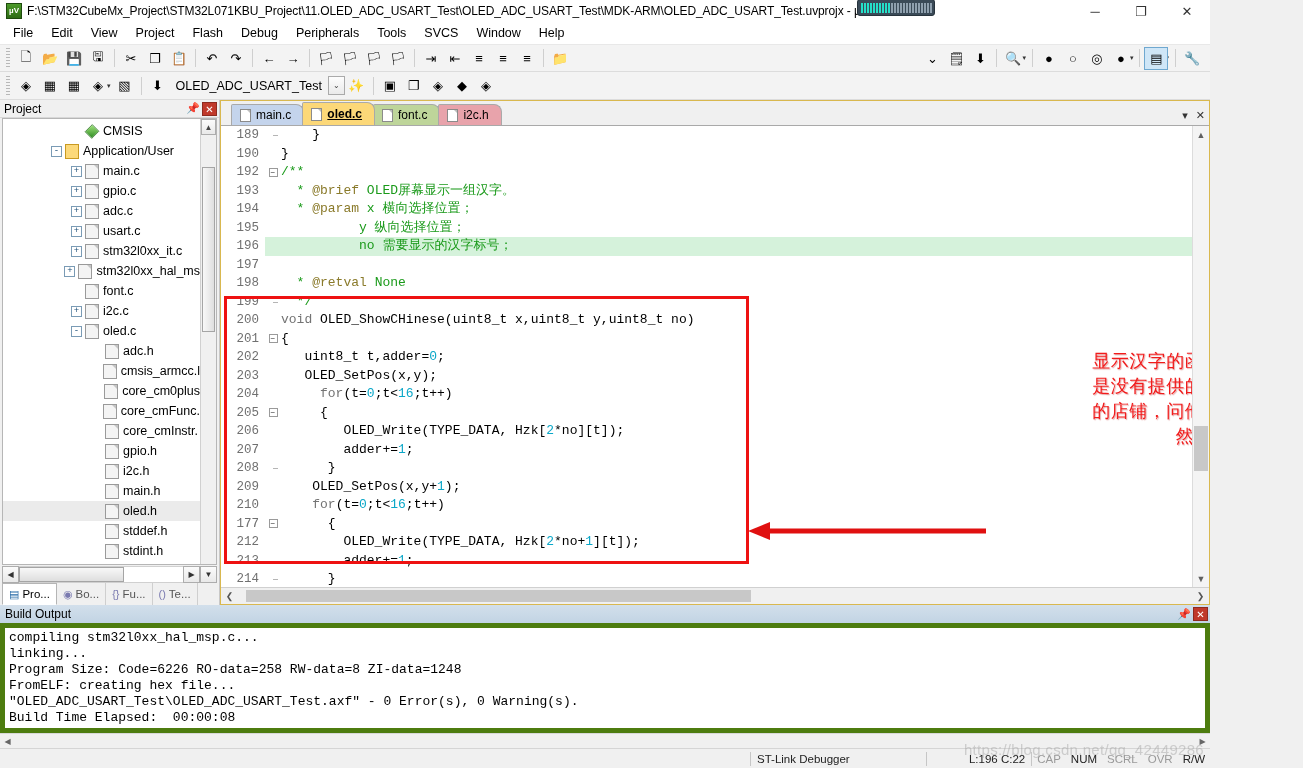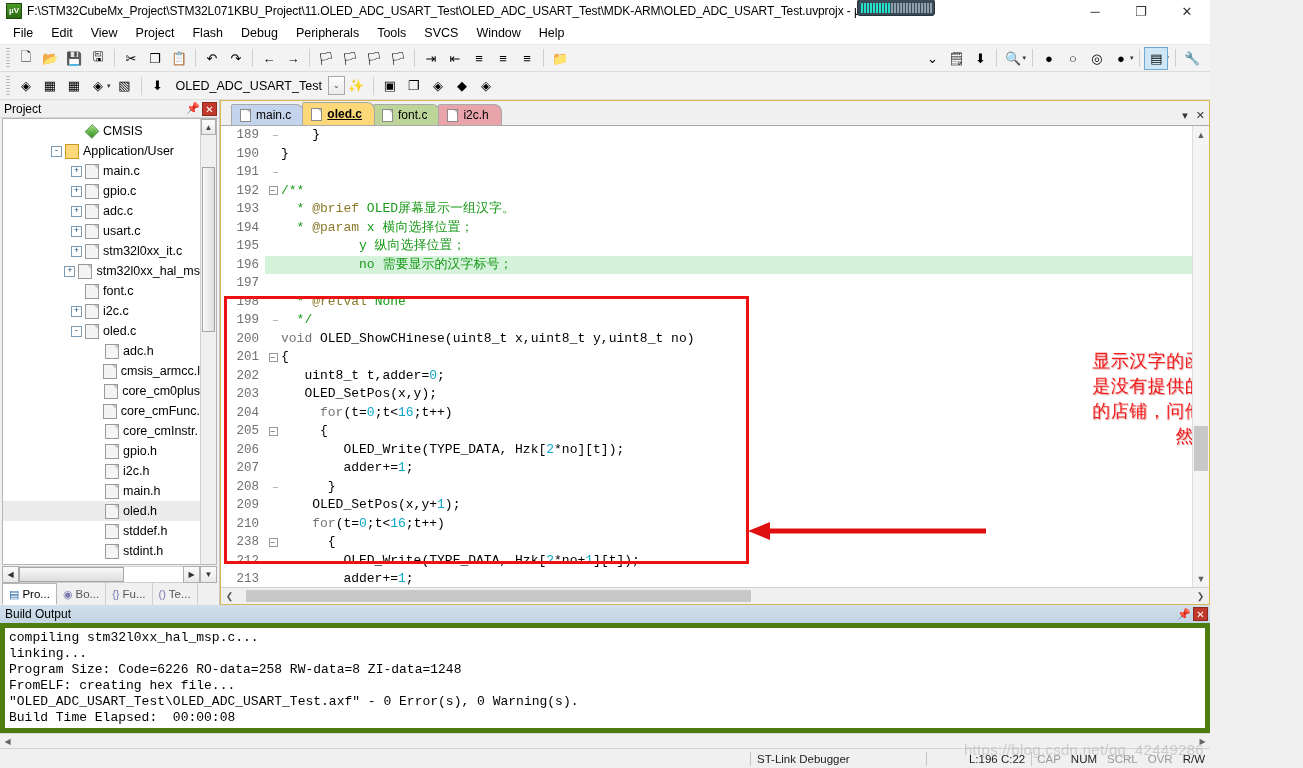--- a/index.html
+++ b/index.html
@@ -706,41 +706,40 @@
           <div class="tab-right">
           <span>▾</span>
           <span>✕</span>
         </div>
       </div>
 
       <div class="code-wrap">
         <div class="code" id="code">
             <div class="cline"><span class="gutter">189</span><span class="fold"><span class="fold-end"></span></span><span class="ctext"><span>    }</span></span></div>
             <div class="cline"><span class="gutter">190</span><span class="fold"><span class="fold-line"></span></span><span class="ctext"><span>}</span></span></div>
-            <div class="cline"><span class="gutter">191</span><span class="fold"><span class="fold-end"></span></span><span class="ctext"><span></span></span></div>
             <div class="cline"><span class="gutter">192</span><span class="fold"><span class="fold-box">−</span></span><span class="ctext"><span class="cm">/**</span></span></div>
             <div class="cline"><span class="gutter">193</span><span class="fold"><span class="fold-line"></span></span><span class="ctext"><span class="cm">  * </span><span class="cmtag">@brief</span><span class="cm"> OLED屏幕显示一组汉字。</span></span></div>
             <div class="cline"><span class="gutter">194</span><span class="fold"><span class="fold-line"></span></span><span class="ctext"><span class="cm">  * </span><span class="cmtag">@param</span><span class="cm"> x 横向选择位置；</span></span></div>
             <div class="cline"><span class="gutter">195</span><span class="fold"><span class="fold-line"></span></span><span class="ctext"><span class="cm">          y 纵向选择位置；</span></span></div>
             <div class="cline hl"><span class="gutter">196</span><span class="fold"><span class="fold-line"></span></span><span class="ctext"><span class="cm">          no 需要显示的汉字标号；</span></span></div>
             <div class="cline"><span class="gutter">197</span><span class="fold"><span class="fold-line"></span></span><span class="ctext"><span></span></span></div>
             <div class="cline"><span class="gutter">198</span><span class="fold"><span class="fold-line"></span></span><span class="ctext"><span class="cm">  * </span><span class="cmtag">@retval</span><span class="cm"> None</span></span></div>
             <div class="cline"><span class="gutter">199</span><span class="fold"><span class="fold-end"></span></span><span class="ctext"><span class="cm">  */</span></span></div>
             <div class="cline"><span class="gutter">200</span><span class="fold"></span><span class="ctext"><span class="kw">void</span><span> OLED_ShowCHinese(uint8_t x,uint8_t y,uint8_t no)</span></span></div>
             <div class="cline"><span class="gutter">201</span><span class="fold"><span class="fold-box">−</span></span><span class="ctext"><span>{</span></span></div>
             <div class="cline"><span class="gutter">202</span><span class="fold"><span class="fold-line"></span></span><span class="ctext"><span>   uint8_t t,adder=</span><span class="num">0</span><span>;</span></span></div>
             <div class="cline"><span class="gutter">203</span><span class="fold"><span class="fold-line"></span></span><span class="ctext"><span>   OLED_SetPos(x,y);</span></span></div>
             <div class="cline"><span class="gutter">204</span><span class="fold"><span class="fold-line"></span></span><span class="ctext"><span>     </span><span class="kw">for</span><span>(t=</span><span class="num">0</span><span>;t&lt;</span><span class="num">16</span><span>;t++)</span></span></div>
             <div class="cline"><span class="gutter">205</span><span class="fold"><span class="fold-box">−</span></span><span class="ctext"><span>     {</span></span></div>
             <div class="cline"><span class="gutter">206</span><span class="fold"><span class="fold-line"></span></span><span class="ctext"><span>        OLED_Write(TYPE_DATA, Hzk[</span><span class="num">2</span><span>*no][t]);</span></span></div>
             <div class="cline"><span class="gutter">207</span><span class="fold"><span class="fold-line"></span></span><span class="ctext"><span>        adder+=</span><span class="num">1</span><span>;</span></span></div>
             <div class="cline"><span class="gutter">208</span><span class="fold"><span class="fold-end"></span></span><span class="ctext"><span>      }</span></span></div>
             <div class="cline"><span class="gutter">209</span><span class="fold"><span class="fold-line"></span></span><span class="ctext"><span>    OLED_SetPos(x,y+</span><span class="num">1</span><span>);</span></span></div>
             <div class="cline"><span class="gutter">210</span><span class="fold"><span class="fold-line"></span></span><span class="ctext"><span>    </span><span class="kw">for</span><span>(t=</span><span class="num">0</span><span>;t&lt;</span><span class="num">16</span><span>;t++)</span></span></div>
-            <div class="cline"><span class="gutter">238</span><span class="fold"><span class="fold-box">−</span></span><span class="ctext"><span>      {</span></span></div>
+            <div class="cline"><span class="gutter">177</span><span class="fold"><span class="fold-box">−</span></span><span class="ctext"><span>      {</span></span></div>
             <div class="cline"><span class="gutter">212</span><span class="fold"><span class="fold-line"></span></span><span class="ctext"><span>        OLED_Write(TYPE_DATA, Hzk[</span><span class="num">2</span><span>*no+</span><span class="num">1</span><span>][t]);</span></span></div>
             <div class="cline"><span class="gutter">213</span><span class="fold"><span class="fold-line"></span></span><span class="ctext"><span>        adder+=</span><span class="num">1</span><span>;</span></span></div>
             <div class="cline"><span class="gutter">214</span><span class="fold"><span class="fold-end"></span></span><span class="ctext"><span>      }</span></span></div>
           </div>
 
         <div class="redbox" style="left:3px; top:170px; width:525px; height:268px;"></div>
 
         <svg class="arrow-svg" style="left:525px; top:390px; width:245px; height:30px;">
           <line x1="240" y1="15" x2="22" y2="15" stroke="#e01010" stroke-width="5"></line>
           <polygon points="2,15 24,6 24,24" fill="#e01010"></polygon>

